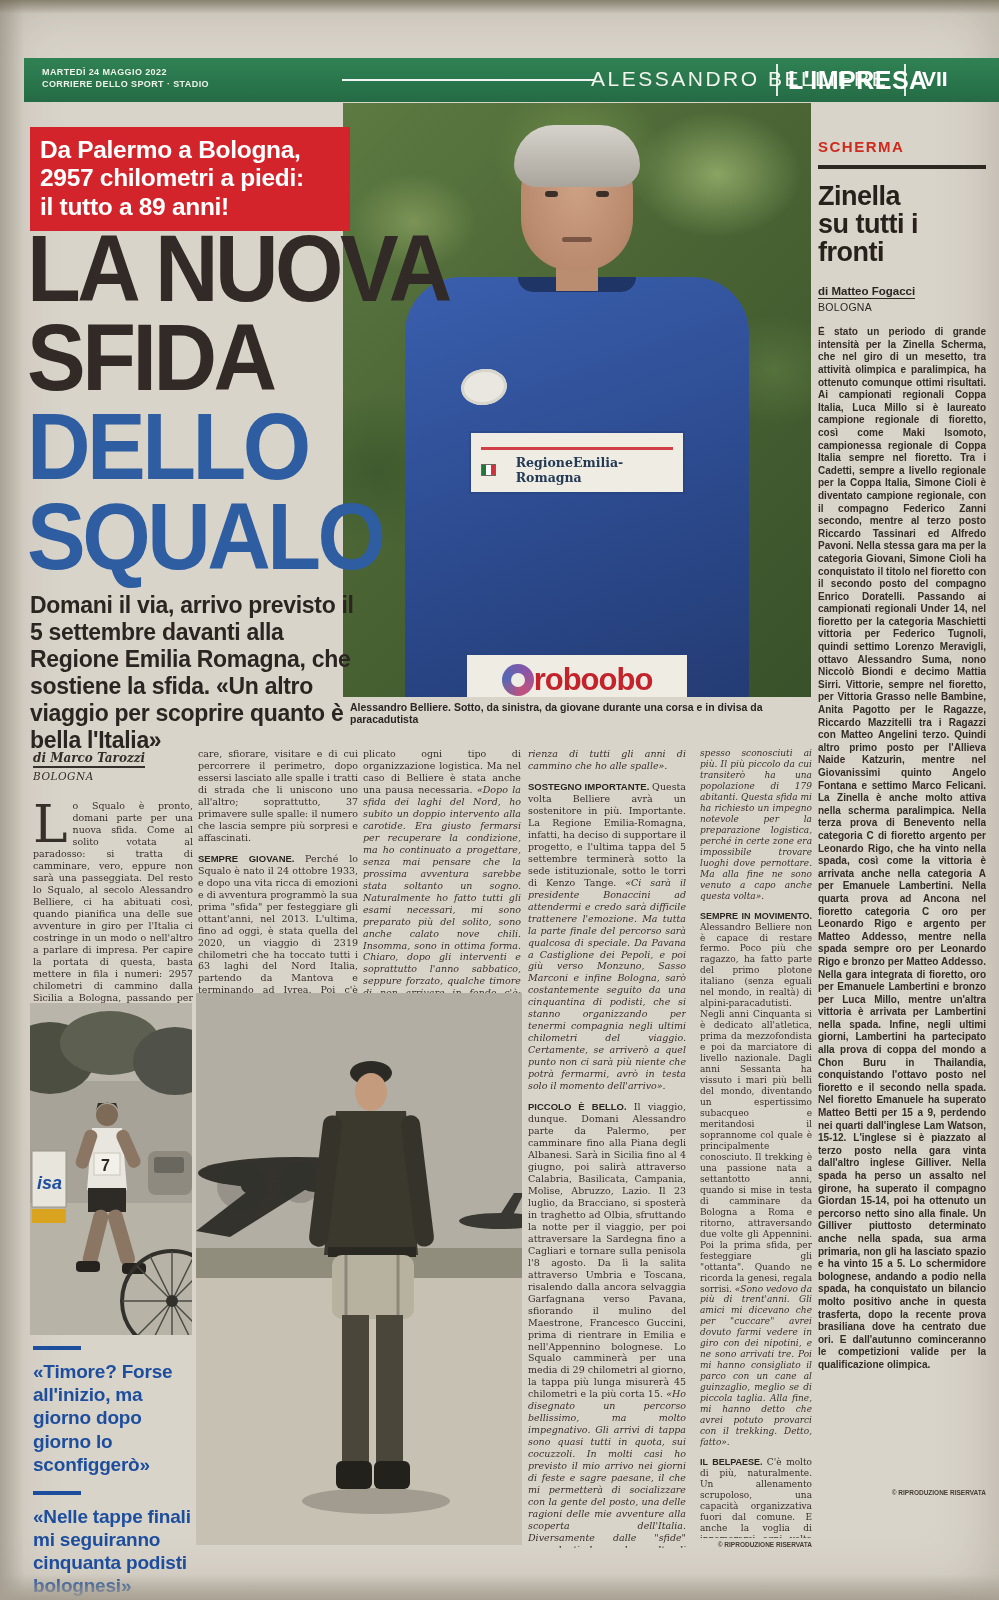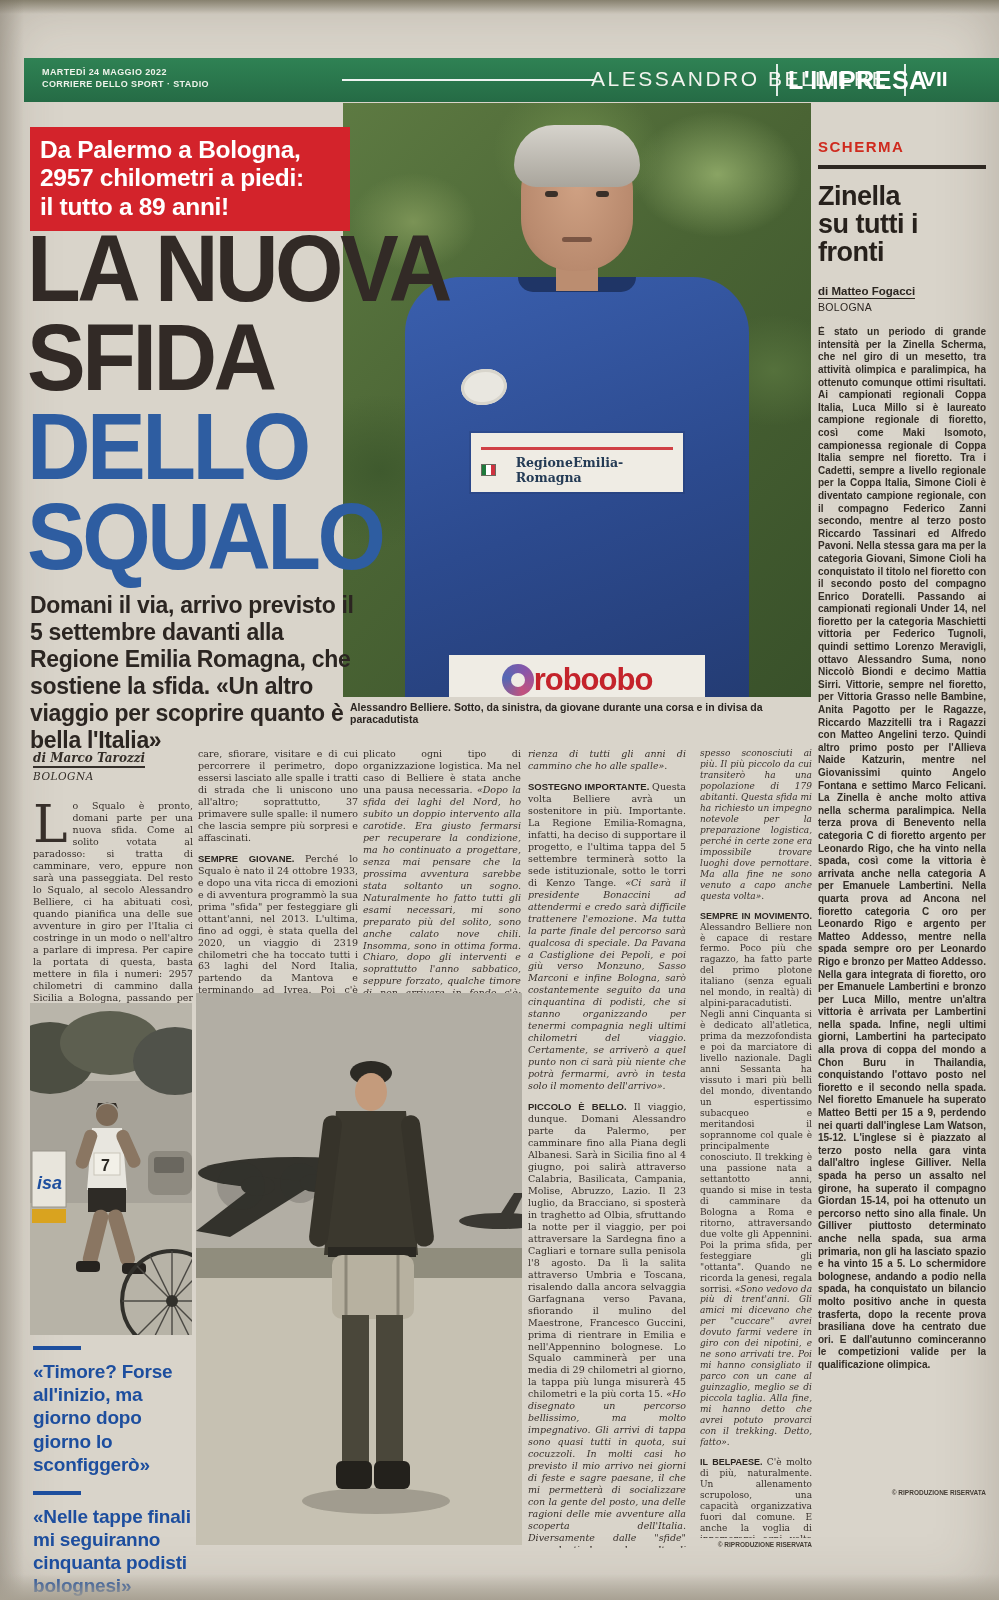--- a/index.html
+++ b/index.html
@@ -68,21 +68,21 @@
           background:#efece4; padding:8px 10px 7px; box-shadow:0 0 0 2px rgba(0,0,0,.08); }
   .er-row { display:flex; align-items:center; gap:8px; }
   .er-text-big { font-size:36px; font-weight:800; color:#2aa099; line-height:.95; letter-spacing:-1px; }
   .er-text-s1 { font-size:13px; font-weight:800; color:#2aa099; letter-spacing:1.5px; }
   .er-text-s2 { font-size:21px; font-weight:800; color:#2aa099; letter-spacing:2px; }
   .er-rule { height:3px; background:#d04045; margin:6px 0 5px; }
   .er-region { display:flex; align-items:center; gap:20px; }
   .er-flag { width:16px; height:12px; background:linear-gradient(90deg, #1e7a3c 33%, #ffffff 33% 66%, #cf3340 66%);
           border:1px solid #6a6a60; }
   .er-region-name { font-family:"DejaVu Serif", serif; font-weight:700; font-size:12.5px; color:#243b55; }
-  .sponsor-patch { position:absolute; left:50%; transform:translateX(-50%); bottom:-8px; width:256px; height:50px;
+  .sponsor-patch { position:absolute; left:50%; transform:translateX(-50%); bottom:-8px; width:220px; height:50px;
           background:#efece4; display:flex; align-items:center; justify-content:center; }
   .swirl { position:relative; width:32px; height:32px; border-radius:50%;
           background:conic-gradient(from 40deg, #8a55a8, #c2527e, #5468b4, #8a55a8); }
   .swirl::after { content:""; position:absolute; left:9px; top:9px; width:14px; height:14px;
           background:#efece4; border-radius:50%; }
   .sponsor-word { font-size:31px; font-weight:800; color:#c4232b; letter-spacing:-1px; }
   .photo-caption { position:absolute; left:350px; top:701px; width:462px; z-index:2;
           font-size:10.5px; font-weight:700; color:#2b2521; }
 
   

